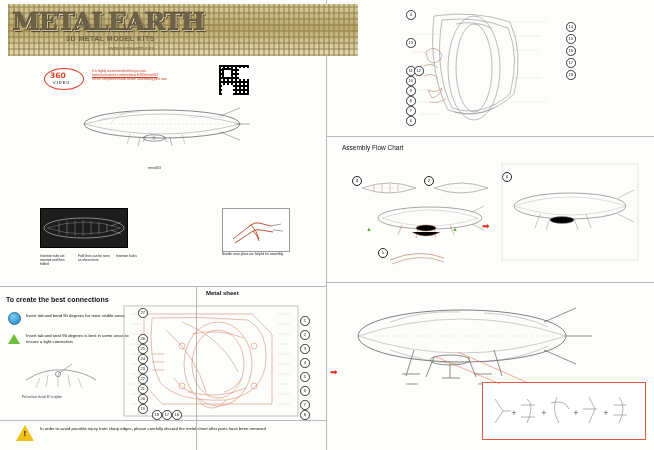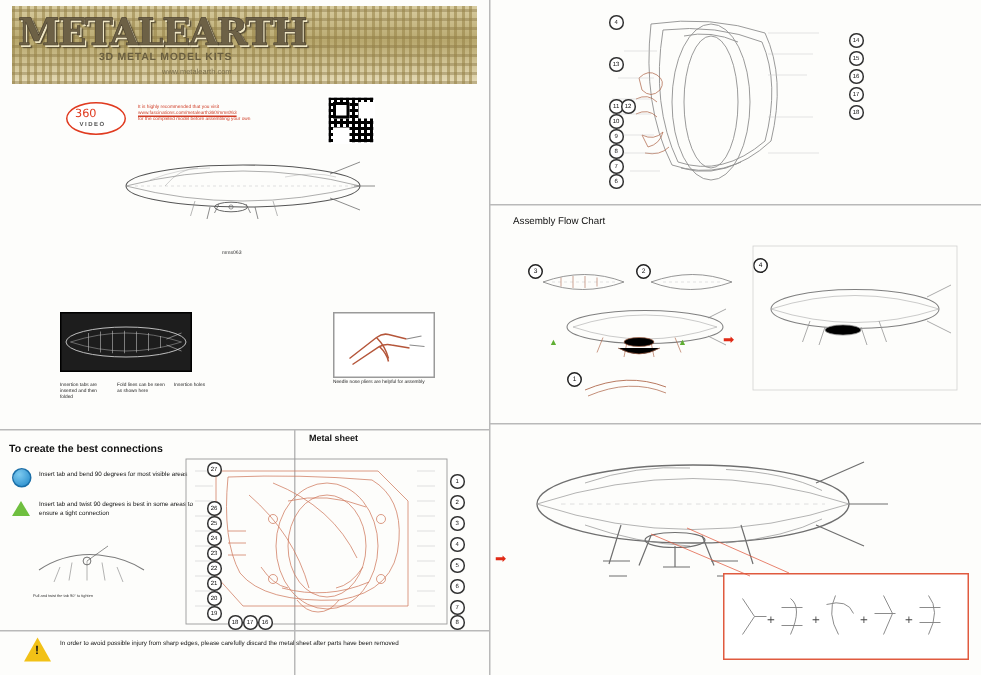--- a/index.html
+++ b/index.html
@@ -31,21 +31,21 @@
   }
   .divider-h {
     position: absolute;
     height: 1px;
     background: #b9b9b9;
   }
   
   .masthead {
     position: absolute;
     left: 8px; top: 4px;
-    width: 310px; height: 52px;
+    width: 350px; height: 52px;
     overflow: hidden;
   }
   .mast-bg {
     position: absolute;
     inset: 0;
     background:
       repeating-linear-gradient(90deg, rgba(150,130,70,.55) 0 2px, rgba(255,255,255,0) 2px 5px),
       repeating-linear-gradient(0deg, rgba(120,100,50,.35) 0 2px, rgba(255,255,255,0) 2px 6px),
       linear-gradient(180deg,#d8cca0 0%, #b8a86e 45%, #e6dcb8 100%);
   }
@@ -85,21 +85,21 @@
   }
   .badge360 .ell {
     position: absolute; left: 0; top: 0;
     width: 38px; height: 20px;
     border: 1.2px solid #e03a1f;
     border-radius: 50%;
     background: #fff;
   }
   .badge360 .txt1 {
     position: absolute; left: 6px; top: 3px;
-    font-size: 7.5px; font-weight: 400; color: #e03a1f;
+    font-size: 7.5px; font-weight: 700; color: #e03a1f;
     font-family: "DejaVu Sans", sans-serif;
   }
   .badge360 .txt2 {
     position: absolute; left: 9px; top: 11.5px;
     font-size: 4px; font-weight: 700; color: #555; letter-spacing: 1px;
   }
   .promo {
     position: absolute;
     left: 92px; top: 69px;
     width: 120px;

